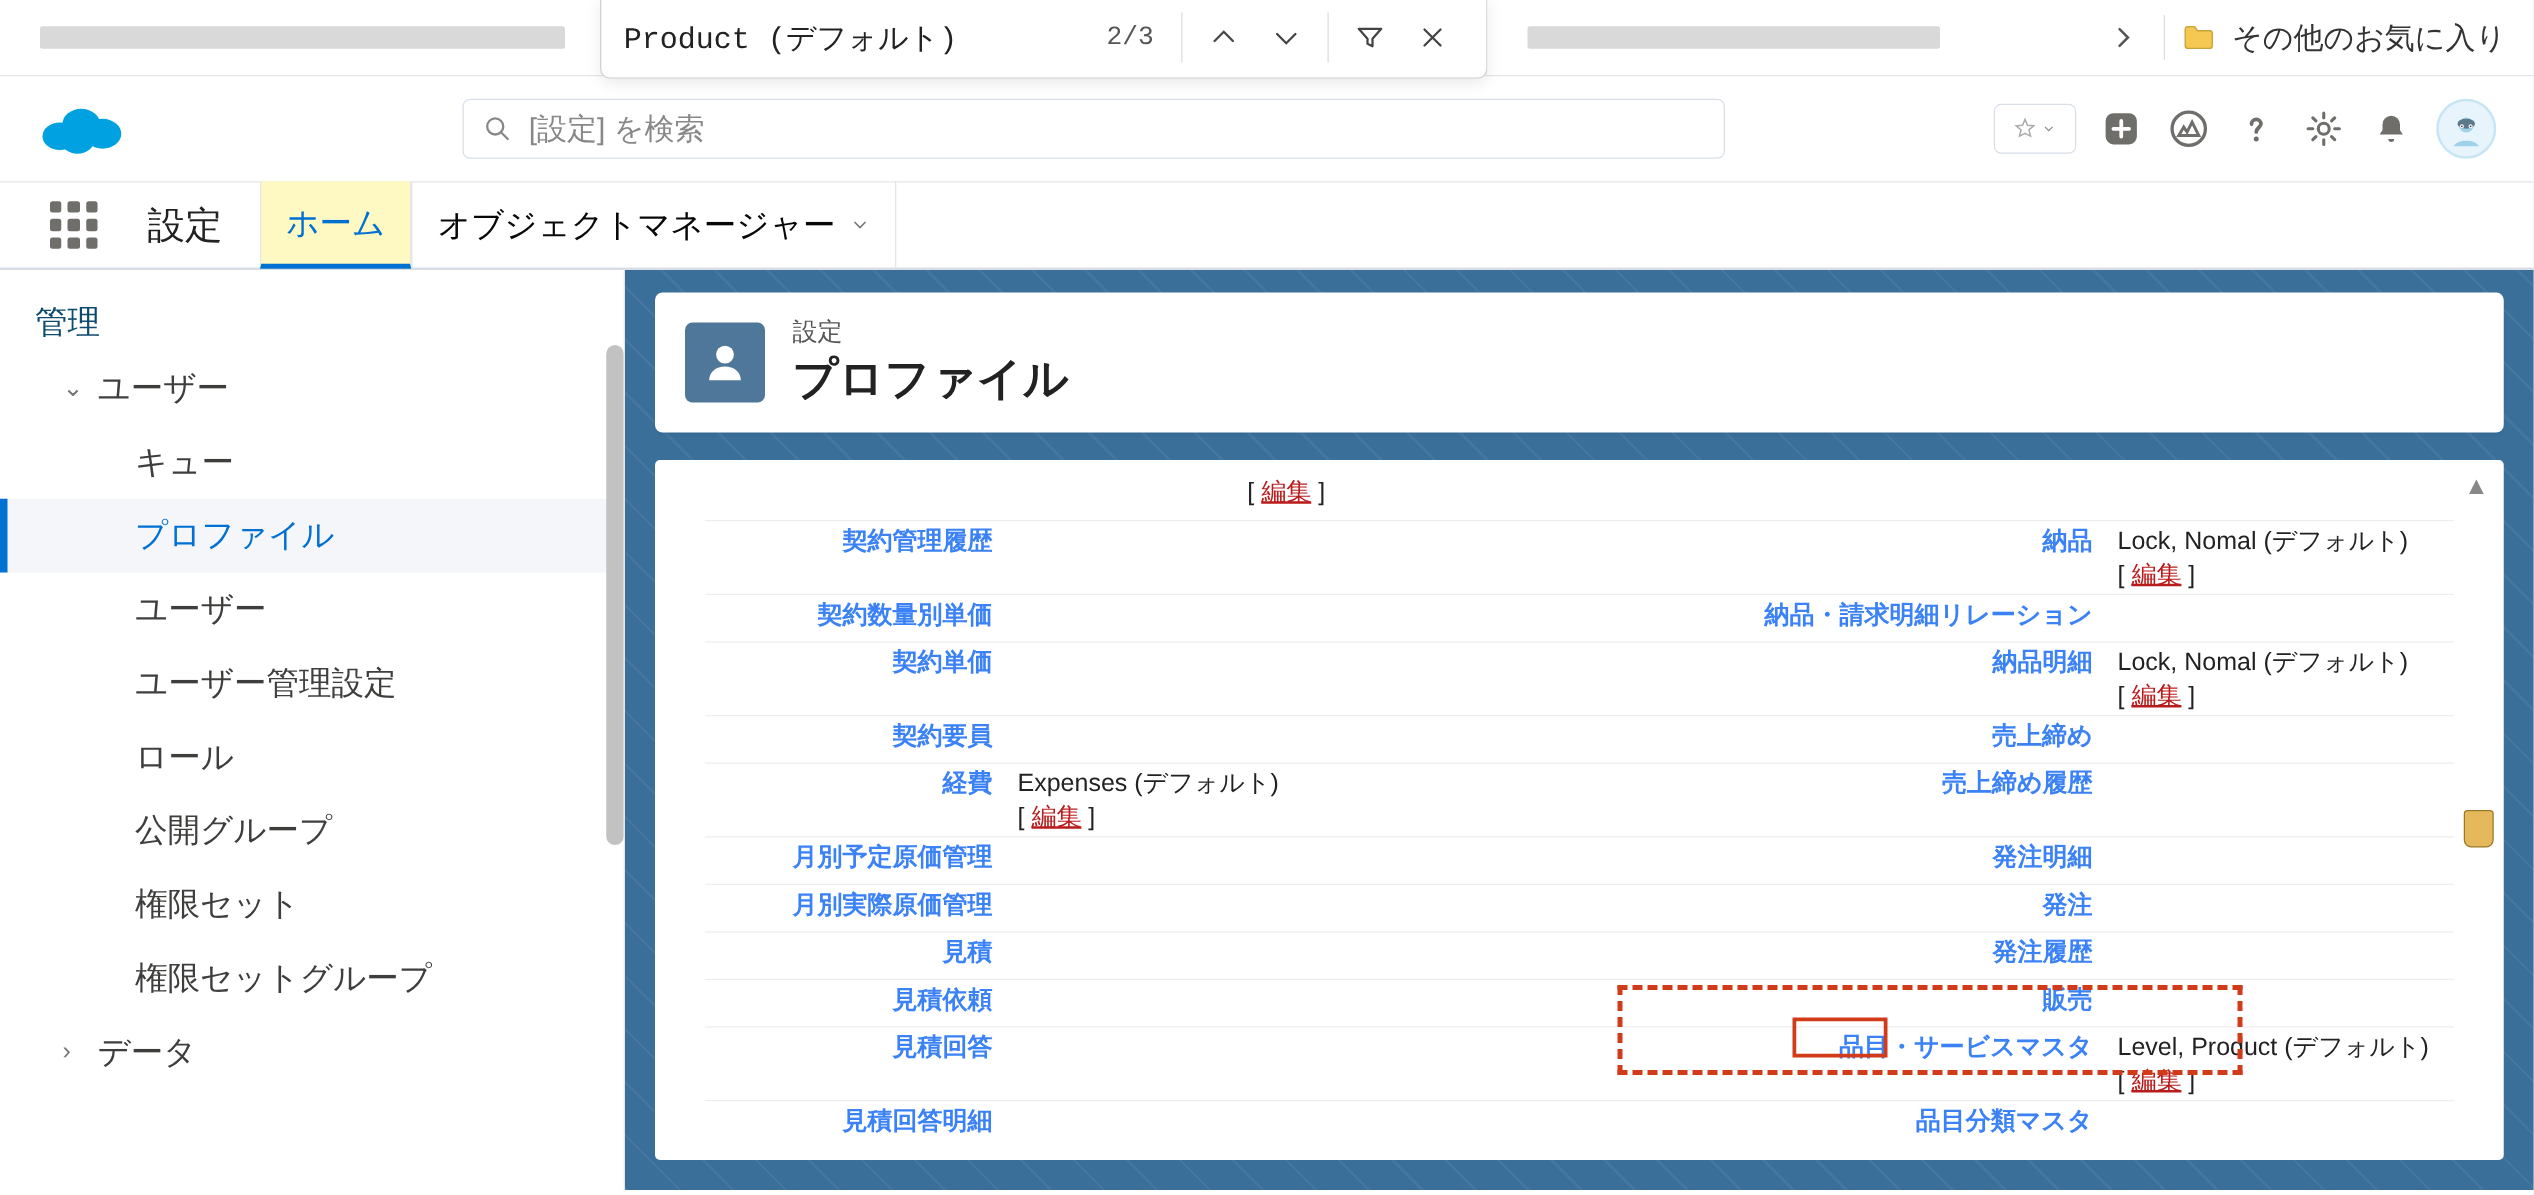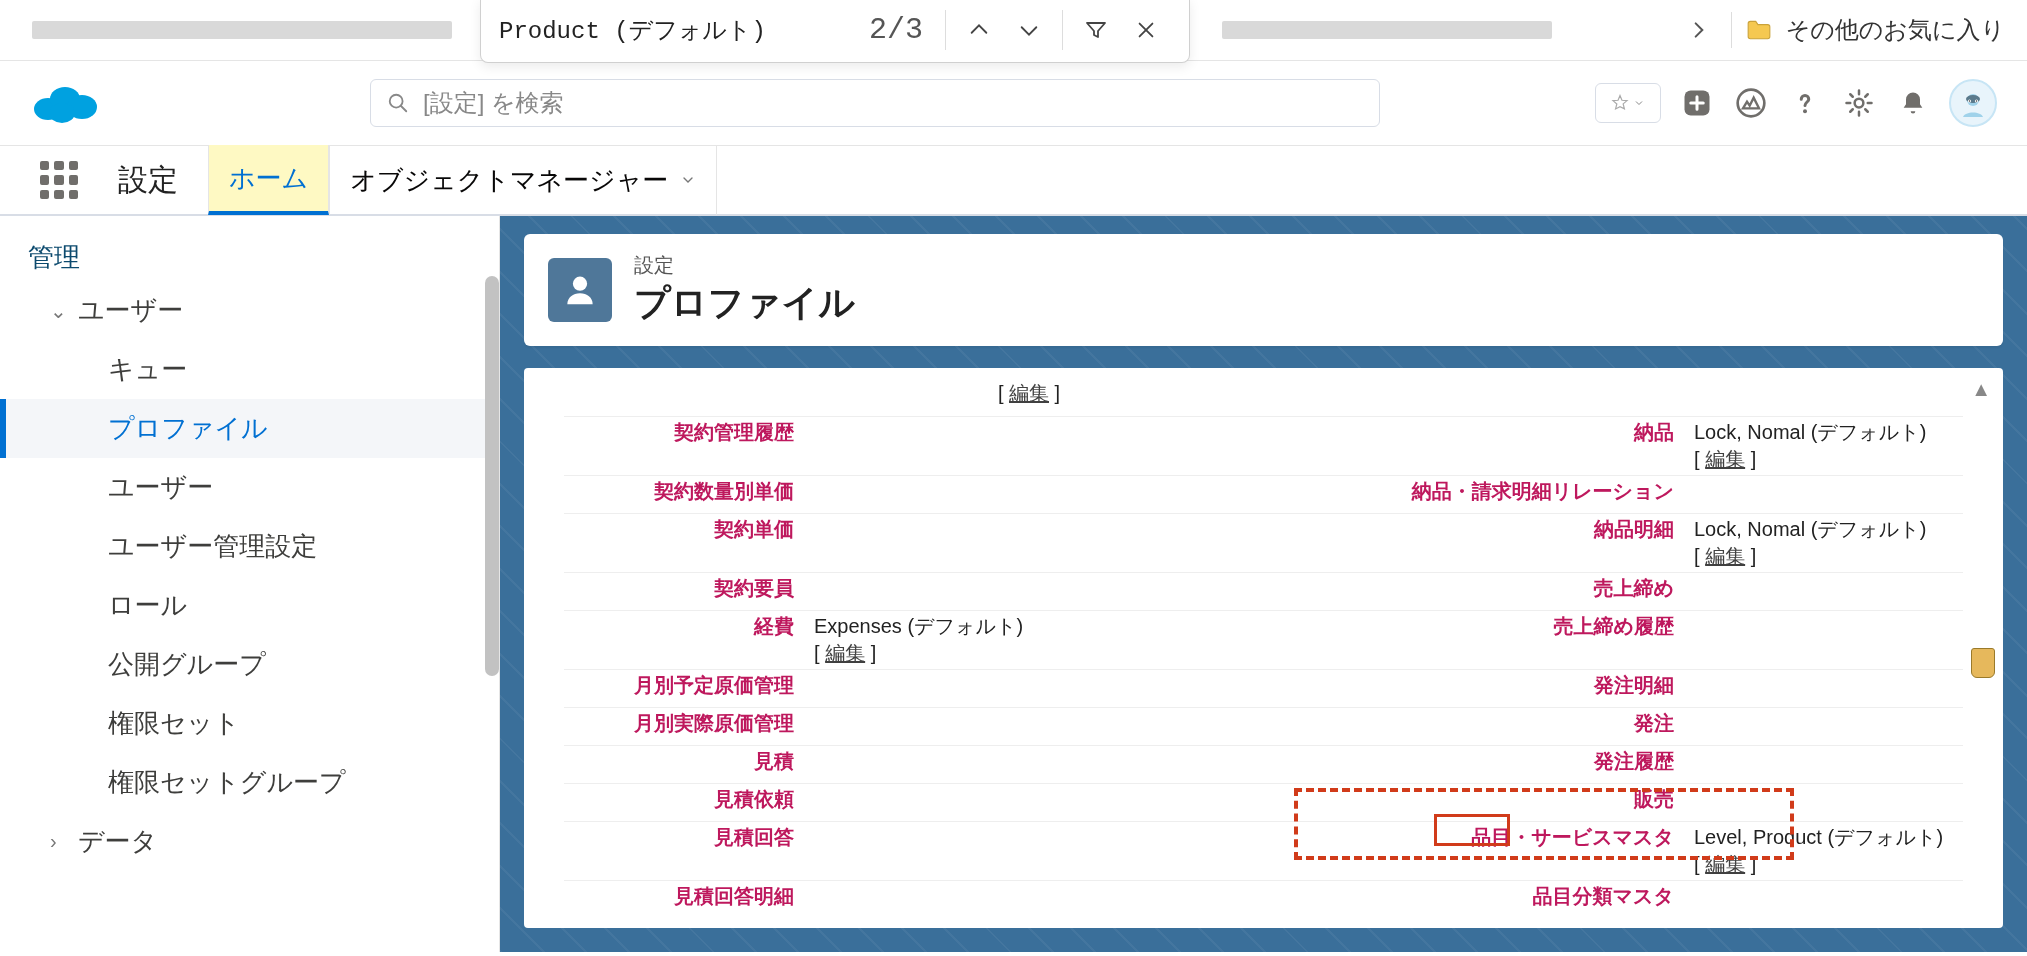--- a/index.html
+++ b/index.html
@@ -4,21 +4,21 @@
 <style>
   * { box-sizing: border-box; margin: 0; padding: 0; }
   html, body { width: 2027px; height: 956px; font-family: "Meiryo", "Hiragino Kaku Gothic Pro", sans-serif; background: #fff; overflow: hidden; }
   body { transform-origin: top left; }
 
   
   .browser-bar { height: 61px; border-bottom: 1px solid #e5e5e5; display: flex; align-items: center; padding: 0 22px; position: relative; font-family: Liberation Mono, monospace; }
   .browser-block { height: 18px; background: #d9d9d9; border-radius: 2px; }
   .find-bar { position: absolute; left: 480px; top: -2px; height: 65px; width: 710px; background: #fff; border: 1px solid #d0d0d0; border-top: none; border-radius: 0 0 8px 8px; display: flex; align-items: center; padding: 0 18px; box-shadow: 0 4px 12px rgba(0,0,0,0.08); }
   .find-text { flex: 1; font-size: 24px; color: #222; }
-  .find-count { font-size: 30px; color: #555; margin-right: 14px; }
+  .find-count { font-size: 21px; color: #555; margin-right: 14px; }
   .find-sep { width: 1px; height: 40px; background: #ddd; margin: 0 8px; }
   .find-icon { width: 50px; height: 50px; display: flex; align-items: center; justify-content: center; color: #444; font-size: 26px; border-radius: 6px; }
   .browser-right { margin-left: auto; display: flex; align-items: center; gap: 14px; }
   .chevron-right-box { width:36px;height:36px;display:flex;align-items:center;justify-content:center;color:#555;font-size:26px; }
   .folder-icon { color:#f3c244; font-size:24px; }
   .favorites-label { font-size: 24px; color: #333; }
 
   
   .sf-header { height: 85px; display: flex; align-items: center; padding: 0 30px; border-bottom: 1px solid #e5e5e5; }
   .sf-cloud { width: 70px; height: 48px; }
@@ -57,27 +57,27 @@
   .title-card { background: #fff; border-radius: 6px; padding: 18px 24px; display: flex; align-items: center; gap: 22px; box-shadow: 0 2px 2px rgba(0,0,0,0.05); }
   .title-icon { width: 64px; height: 64px; background: #4f7799; border-radius: 6px; display: flex; align-items: center; justify-content: center; }
   .title-text small { font-size: 20px; color: #555; }
   .title-text h1 { font-size: 36px; font-weight: 700; color: #222; }
 
   .classic-panel { margin-top: 22px; background: #fff; border-radius: 4px; min-height: 540px; position: relative; padding-top: 4px; overflow: hidden; }
   .scroll-up-arrow { position: absolute; right: 12px; top: 10px; color: #888; font-size: 20px; }
   .rows-wrap { padding: 6px 40px 10px 40px; }
   .row { display: flex; align-items: flex-start; min-height: 38px; border-top: 1px solid #eee; padding: 2px 0; }
   .row:first-child { border-top: none; }
-  .lbl { text-align: right; padding-right: 10px; font-size: 20px; font-weight: 700; color: #be185d; }
+  .lbl { text-align: right; padding-right: 10px; font-size: 20px; font-weight: 700; color: #3b82f6; }
   .val { padding-left: 10px; font-size: 20px; color: #222; }
   .lbl.l { width: 240px; }
   .val.l { width: 440px; }
   .lbl.r { width: 440px; }
   .val.r { flex: 1; }
-  .edit-link { color: #404040; text-decoration: underline; font-size: 20px; }
+  .edit-link { color: #b91c1c; text-decoration: underline; font-size: 20px; }
 
   .highlight-box { position: absolute; border: 4px dashed #d13b1a; pointer-events: none; }
   .solid-box { position: absolute; border: 3px solid #d13b1a; pointer-events: none; }
 
   .pin-icon { position: absolute; right: 8px; top: 280px; width: 24px; height: 30px; background: #e6b85c; border: 1px solid #9a7a2a; border-radius: 3px 3px 6px 6px; }
 
   svg { display: block; }
 </style>
 </head>
 <body>

